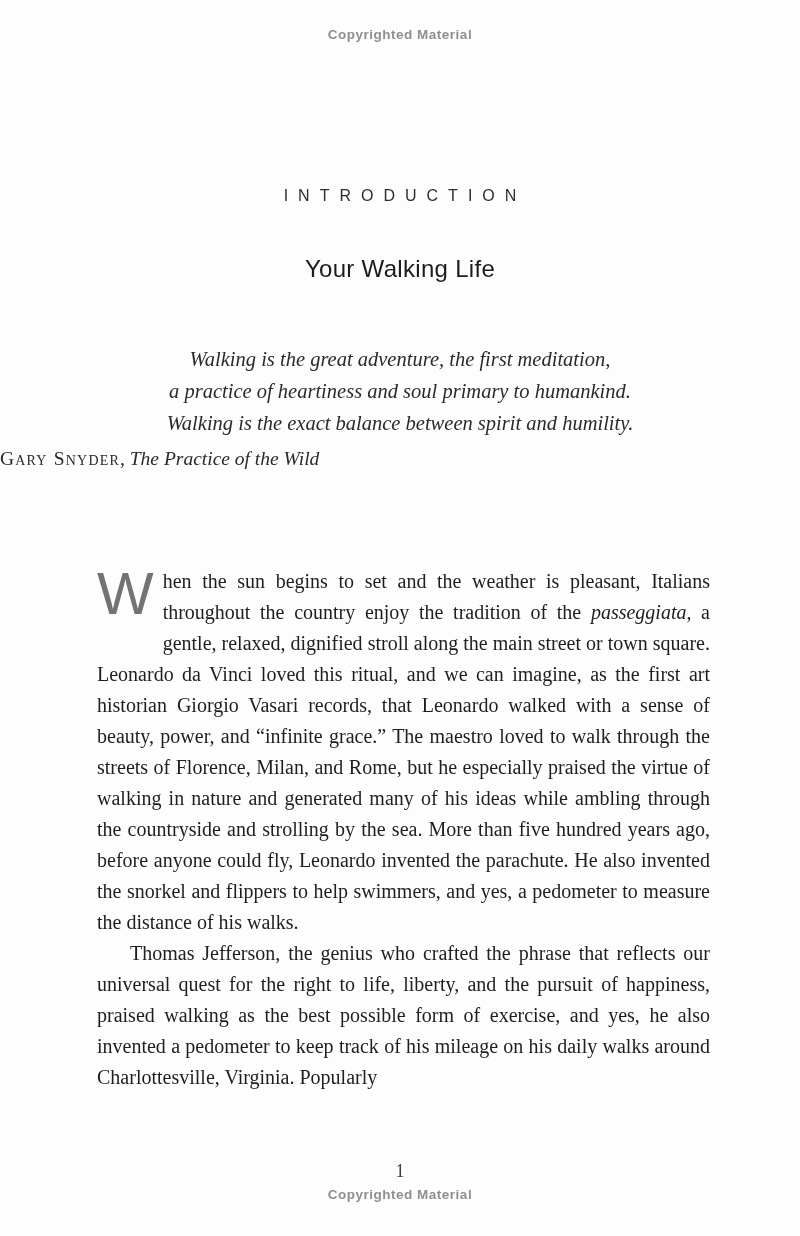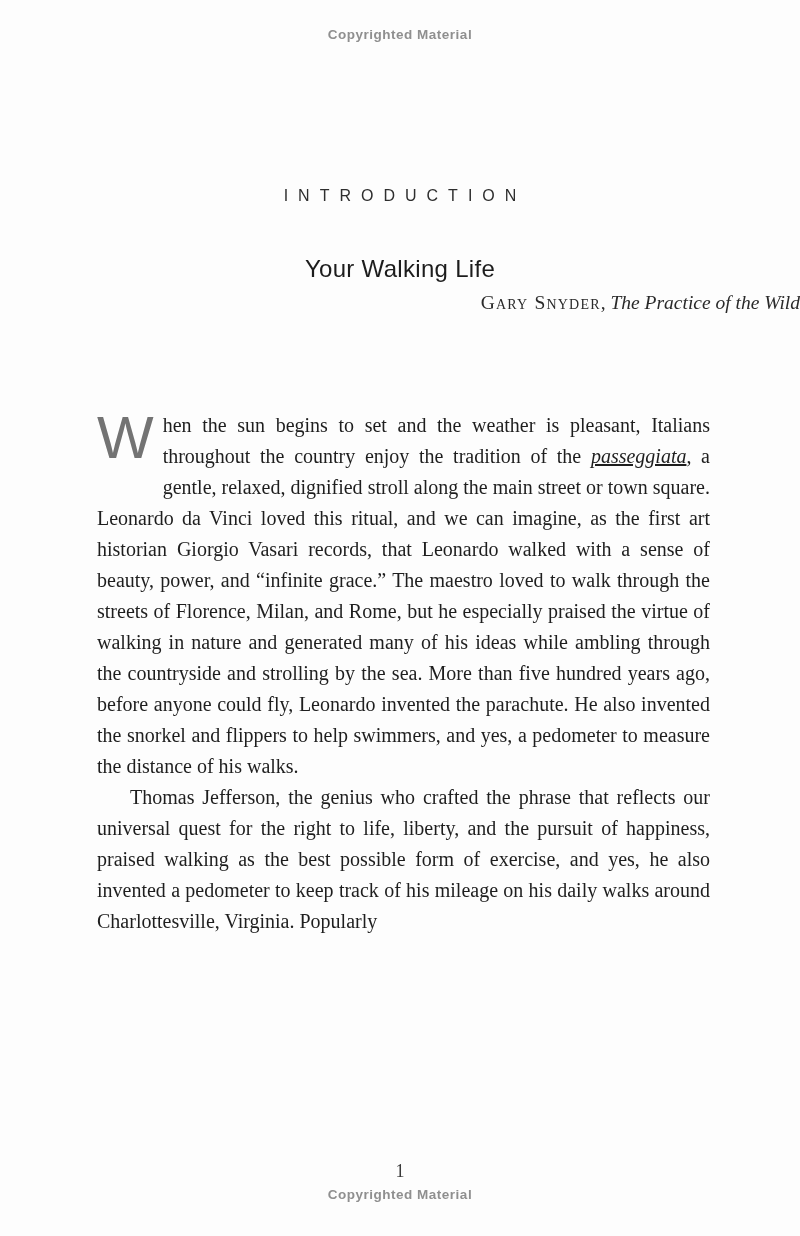--- a/index.html
+++ b/index.html
@@ -50,40 +50,40 @@
     margin-top: 60px;
     text-align: center;
     font-style: italic;
     font-size: 20.5px;
     line-height: 32px;
     color: #2a2a2a;
   }
 
   .attribution {
     margin-top: 9px;
-    text-align: right;
+    text-align: left;
     font-size: 19.5px;
     color: #2a2a2a;
   }
   .attribution .smallcaps {
     font-variant: small-caps;
     letter-spacing: 1.2px;
   }
   .attribution em { font-style: italic; }
 
   .bodytext {
     width: 613px;
     margin: 96px 90px 0 97px;
     font-size: 20px;
     line-height: 31px;
     color: #1e1e1e;
   }
   .para { text-align: justify; }
   .para.indent-first { text-indent: 33px; }
-  .para em.foreign { font-style: italic; text-decoration: underline; }
+  .para em.foreign { font-style: italic; }
 
   .dropcap {
     float: left;
     font-family: "Liberation Sans", sans-serif;
     font-size: 60px;
     line-height: 54px;
     height: 62px;
     margin: 1px 9px 0 0;
     color: #737373;
   }
@@ -105,20 +105,25 @@
 <body>
 
 <div class="page">
 
   <div class="copyright top">Copyrighted Material</div>
 
   <div class="kicker">INTRODUCTION</div>
 
   <h1 class="title">Your Walking Life</h1>
 
+  <div class="epigraph">
+    <div class="epi-line">Walking is the great adventure, the first meditation,</div>
+    <div class="epi-line">a practice of heartiness and soul primary to humankind.</div>
+    <div class="epi-line">Walking is the exact balance between spirit and humility.</div>
+  </div>
 
   <div class="attribution">
     <span class="smallcaps">Gary Snyder</span><span>, </span><em>The Practice of the Wild</em>
   </div>
 
   <div class="bodytext">
     <p class="para">
       <span class="dropcap">W</span><span>hen the sun begins to set and the weather is pleasant, Italians throughout the country enjoy the tradition of the </span><em class="foreign">passeggiata</em><span>, a gentle, relaxed, dignified stroll along the main street or town square. Leonardo da Vinci loved this ritual, and we can imagine, as the first art historian Giorgio Vasari records, that Leonardo walked with a sense of beauty, power, and “infinite grace.” The maestro loved to walk through the streets of Florence, Milan, and Rome, but he especially praised the virtue of walking in nature and generated many of his ideas while ambling through the countryside and strolling by the sea. More than five hundred years ago, before anyone could fly, Leonardo invented the parachute. He also invented the snorkel and flippers to help swimmers, and yes, a pedometer to measure the distance of his walks.</span>
     </p>
     <p class="para indent-first">Thomas Jefferson, the genius who crafted the phrase that reflects our universal quest for the right to life, liberty, and the pursuit of happiness, praised walking as the best possible form of exercise, and yes, he also invented a pedometer to keep track of his mileage on his daily walks around Charlottesville, Virginia. Popularly</p>

